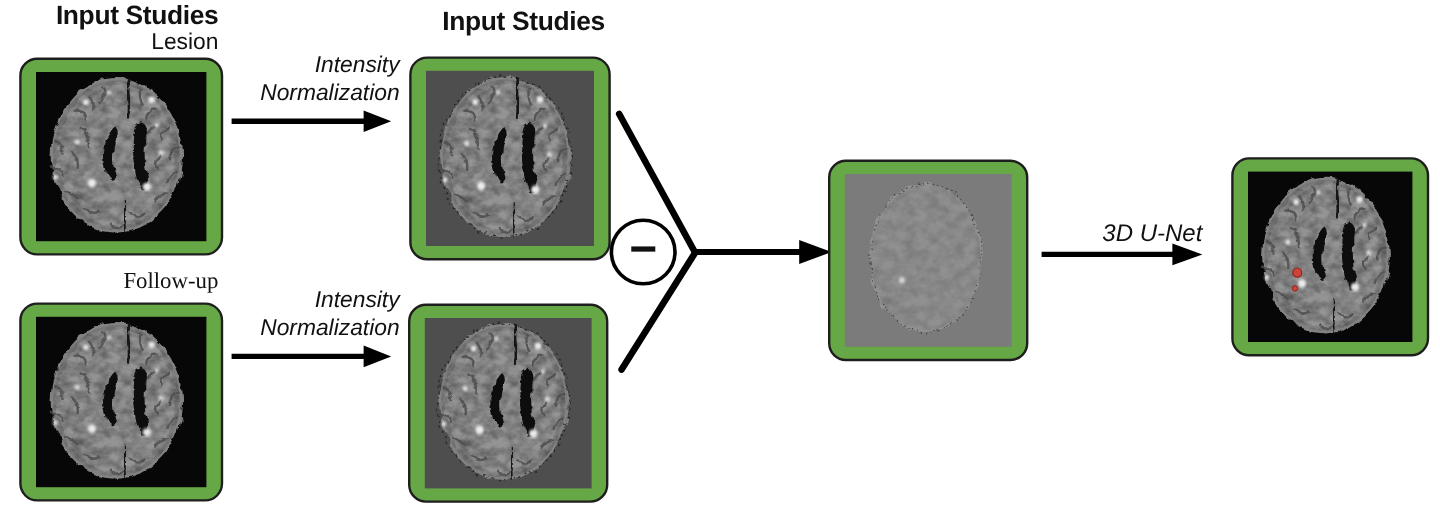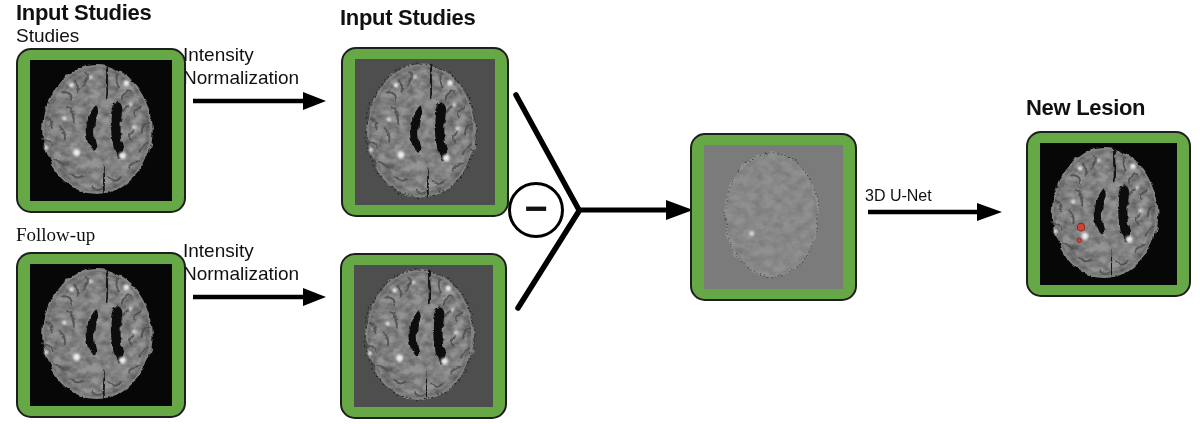--- a/index.html
+++ b/index.html
@@ -1,24 +1,24 @@
 <!DOCTYPE html>
 <html><head>
 <meta charset="utf-8">
 <style>
   html,body{margin:0;padding:0;background:#ffffff;}
   .canvas{
     position:relative;width:1200px;height:424px;background:#ffffff;
     font-family:"Liberation Sans",sans-serif;overflow:hidden;color:#111;
   }
-  .lbl{position:absolute;text-align:left;}
+  .lbl{position:absolute;text-align:right;}
   .t-bold{font-weight:bold;font-size:22px;line-height:24px;letter-spacing:-0.3px;}
   .t-reg{font-size:19px;line-height:22px;}
-  .t-ital{font-size:19px;line-height:23px;}
-  .t-ital-lg{font-size:16px;line-height:23px;}
+  .t-ital{font-style:italic;font-size:19px;line-height:23px;}
+  .t-ital-lg{font-style:italic;font-size:20px;line-height:23px;}
   .frame{
     position:absolute;background:#66a845;border:2px solid #1e1e1e;
     border-radius:15px;z-index:2;
   }
   .scan{position:absolute;left:12px;right:12px;top:10px;bottom:10px;overflow:hidden;}
   .scan svg{display:block;width:100%;height:100%;}
   .scan-black{background:#070707;}
   .scan-gray{background:#4e4e4e;}
   .scan-light{background:#7b7b7b;}
   .minus{
@@ -128,21 +128,21 @@
       <line x1="516" y1="95" x2="579" y2="210" stroke-width="5.5" stroke-linecap="round"></line>
       <line x1="518" y1="308" x2="579" y2="211" stroke-width="5.5" stroke-linecap="round"></line>
       <line x1="577" y1="210" x2="668" y2="210" stroke-width="5"></line>
       <polygon points="666,200 693,210 666,220" stroke="none"></polygon>
       <line x1="868" y1="212" x2="979" y2="212" stroke-width="4.5"></line>
       <polygon points="977,203 1002,212 977,221" stroke="none"></polygon>
     </g>
   </svg>
 
   <div class="lbl t-bold" style="left:16px;top:1px;width:166px;">Input Studies</div>
-  <div class="lbl t-reg" style="left:16px;top:25px;width:166px;">Studies</div>
+  <div class="lbl t-reg" style="left:16px;top:25px;width:166px;">Lesion</div>
 
   <div class="frame" style="left:16px;top:48px;width:166px;height:161px;">
     <div class="scan scan-black">
       <svg viewBox="0 0 140 140" preserveAspectRatio="none">
           <use href="#brain-core" xlink:href="#brain-core"></use>
         </svg>
     </div>
   </div>
 
   <div class="lbl t-reg" style="left:16px;top:224px;width:166px;font-family:Liberation Serif, serif;">Follow-up</div>
@@ -192,21 +192,20 @@
   <div class="frame" style="left:690px;top:133px;width:163px;height:164px;">
     <div class="scan scan-light">
       <svg viewBox="0 0 140 140" preserveAspectRatio="none">
           <use href="#brain-sub" xlink:href="#brain-sub"></use>
         </svg>
     </div>
   </div>
 
   <div class="lbl t-ital-lg" style="left:865px;top:184px;width:137px;">3D U-Net</div>
 
-  <div class="lbl t-bold" style="left:1026px;top:96px;width:161px;">New Lesion</div>
 
   <div class="frame" style="left:1026px;top:131px;width:161px;height:162px;">
     <div class="scan scan-black">
       <svg viewBox="0 0 140 140" preserveAspectRatio="none">
         <use href="#brain-core" xlink:href="#brain-core"></use>
         <use href="#lesion-marks" xlink:href="#lesion-marks"></use>
       </svg>
     </div>
   </div>
 

